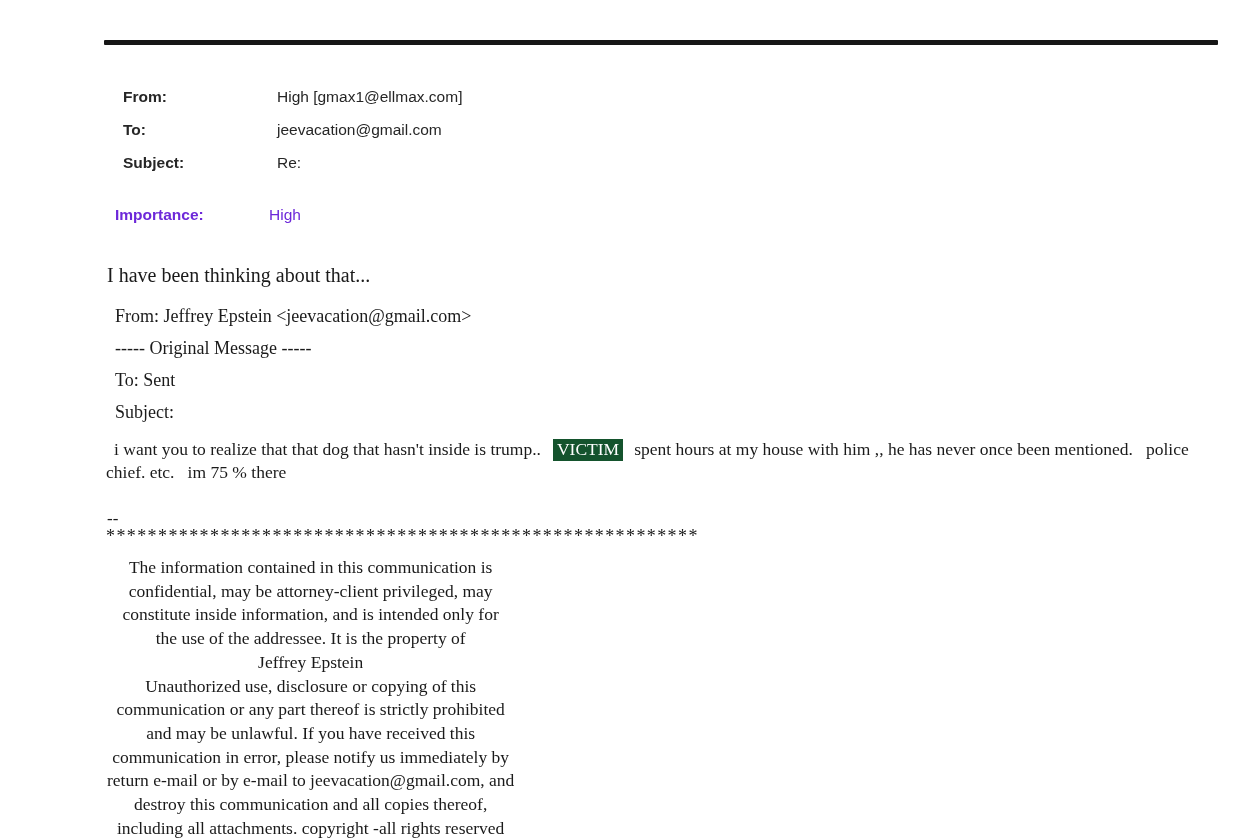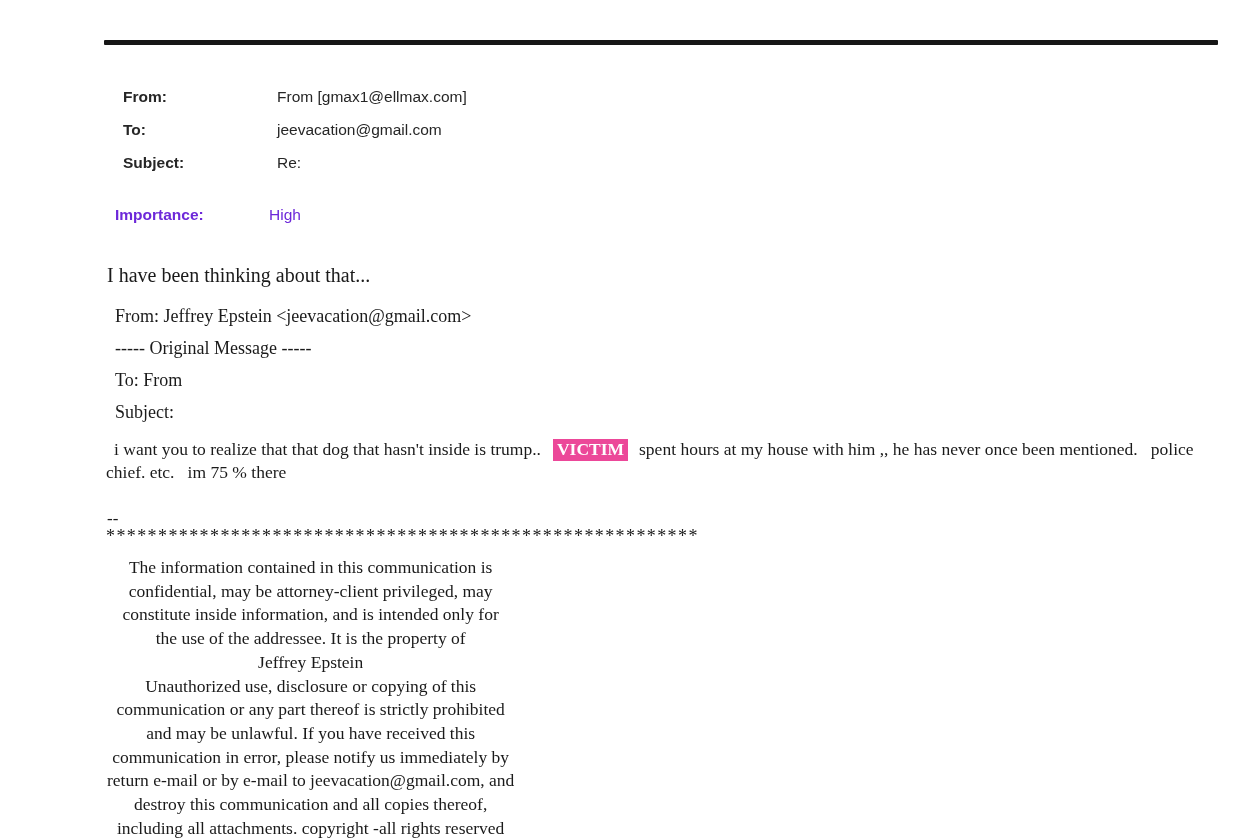--- a/index.html
+++ b/index.html
@@ -59,23 +59,23 @@
   .main-message {
     position: absolute;
     left: 74px; top: 406px;
     width: 1100px;
     font-size: 17.5px;
     line-height: 23px;
     white-space: pre-wrap;
   }
   .redaction {
     display: inline-block;
-    background: #ec4899;
+    background: #14532d;
     color: #ffffff;
-    font-weight: bold;
+    font-weight: normal;
     padding: 0 4px 1px 4px;
     margin: 0 3px 0 4px;
     line-height: 21px;
   }
 
   .sig-dashes {
     position: absolute;
     left: 75px; top: 477px;
     font-size: 17px;
   }
@@ -107,21 +107,21 @@
 </head>
 <body>
 
 <div class="page">
 
   <div class="top-rule"></div>
 
   <div class="mail-header">
     <div class="hdr-row">
       <span class="hdr-label">From:</span>
-      <span class="hdr-value">From [gmax1@ellmax.com]</span>
+      <span class="hdr-value">High [gmax1@ellmax.com]</span>
     </div>
     <div class="hdr-row">
       <span class="hdr-label">To:</span>
       <span class="hdr-value">jeevacation@gmail.com</span>
     </div>
     <div class="hdr-row">
       <span class="hdr-label">Subject:</span>
       <span class="hdr-value">Re:</span>
     </div>
   </div>
@@ -129,21 +129,21 @@
   <div class="importance-row">
     <span class="hdr-label">Importance:</span>
     <span class="hdr-value">High</span>
   </div>
 
   <div class="intro-line">I have been thinking about that...</div>
 
   <div class="orig-block">
     <div>From: Jeffrey Epstein &lt;jeevacation@gmail.com&gt;</div>
     <div>----- Original Message -----</div>
-    <div>To: From</div>
+    <div>To: Sent</div>
     <div>Subject:</div>
   </div>
 
   <div class="main-message"><span>i want you to realize that that dog that hasn't inside is trump..</span><span class="redaction">VICTIM</span><span>spent hours at my house with him ,, he has never once been mentioned.   police chief. etc.   im 75 % there</span></div>
 
   <div class="sig-dashes">--</div>
 
   <div class="asterisk-line">*********************************************************</div>
 
   <div class="disclaimer">The information contained in this communication is

